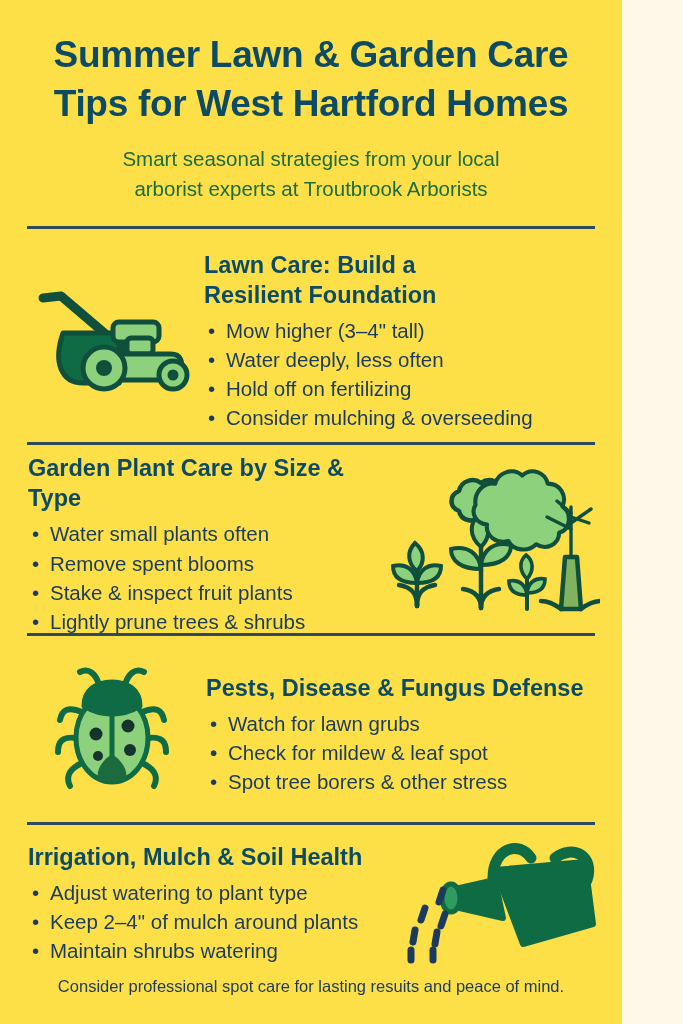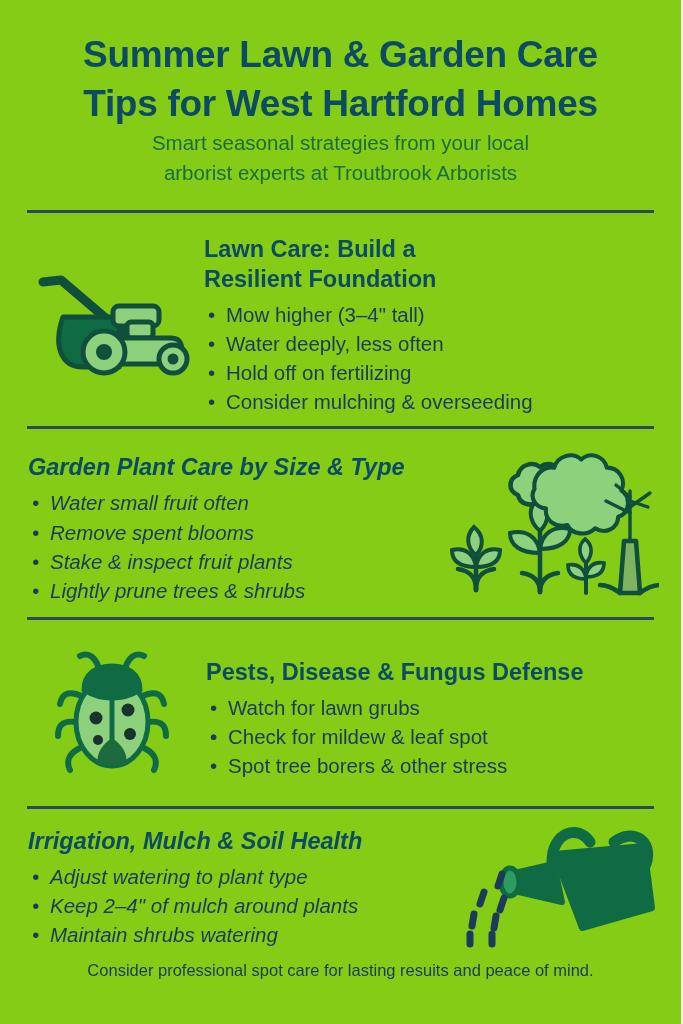--- a/index.html
+++ b/index.html
@@ -9,23 +9,23 @@
   body {
     width: 683px;
     height: 1024px;
     background: #fdf8e8;
     font-family: "Liberation Sans", sans-serif;
     overflow: hidden;
     position: relative;
   }
 
   .page {
-    width: 681px;
+    width: 622px;
     height: 1024px;
-    background: #84cc16;
+    background: #fde047;
     position: relative;
     box-sizing: border-box;
   }
 
   
   .header {
     padding: 30px 22px 0 22px;
     text-align: center;
   }
   .title-line {
@@ -36,37 +36,37 @@
     line-height: 1.33;
     white-space: nowrap;
   }
   .subtitle-line {
     font-size: 20.5px;
     color: #1d6b3f;
     line-height: 1.42;
     margin-top: 0;
     white-space: nowrap;
   }
-  .subtitle-wrap { }
+  .subtitle-wrap { margin-top: 16px; }
 
   
   .divider {
     height: 3px;
     background: #2d4a5c;
     margin: 0 27px;
   }
 
   
   .section {
     display: flex;
     align-items: center;
     box-sizing: border-box;
   }
   .section.icon-left { padding: 8px 20px 8px 22px; }
-  .section.icon-right { padding: 8px 20px 8px 28px; font-style: italic; }
+  .section.icon-right { padding: 8px 20px 8px 28px; }
 
   .sec-icon {
     flex: 0 0 auto;
     display: flex;
     align-items: center;
     justify-content: center;
   }
   .sec-body {
     flex: 1 1 auto;
   }
@@ -173,21 +173,21 @@
       </ul>
     </div>
   </div>
 
   <div class="divider"></div>
 
   <div class="section icon-right" id="section-garden" style="height:188px">
     <div class="sec-body">
       <div class="sec-heading">Garden Plant Care by Size &amp; Type</div>
       <ul class="bullets">
-        <li><span class="bullet-dot">•</span><span>Water small fruit often</span></li>
+        <li><span class="bullet-dot">•</span><span>Water small plants often</span></li>
         <li><span class="bullet-dot">•</span><span>Remove spent blooms</span></li>
         <li><span class="bullet-dot">•</span><span>Stake &amp; inspect fruit plants</span></li>
         <li><span class="bullet-dot">•</span><span>Lightly prune trees &amp; shrubs</span></li>
       </ul>
     </div>
     <div class="sec-icon">
       <svg width="215" height="155" viewBox="0 0 215 155">
 
         <g>
           <path d="M32 145 C32 132 26 126 14 124" fill="none" stroke="#0f4f3c" stroke-width="4.5" stroke-linecap="round"></path>

